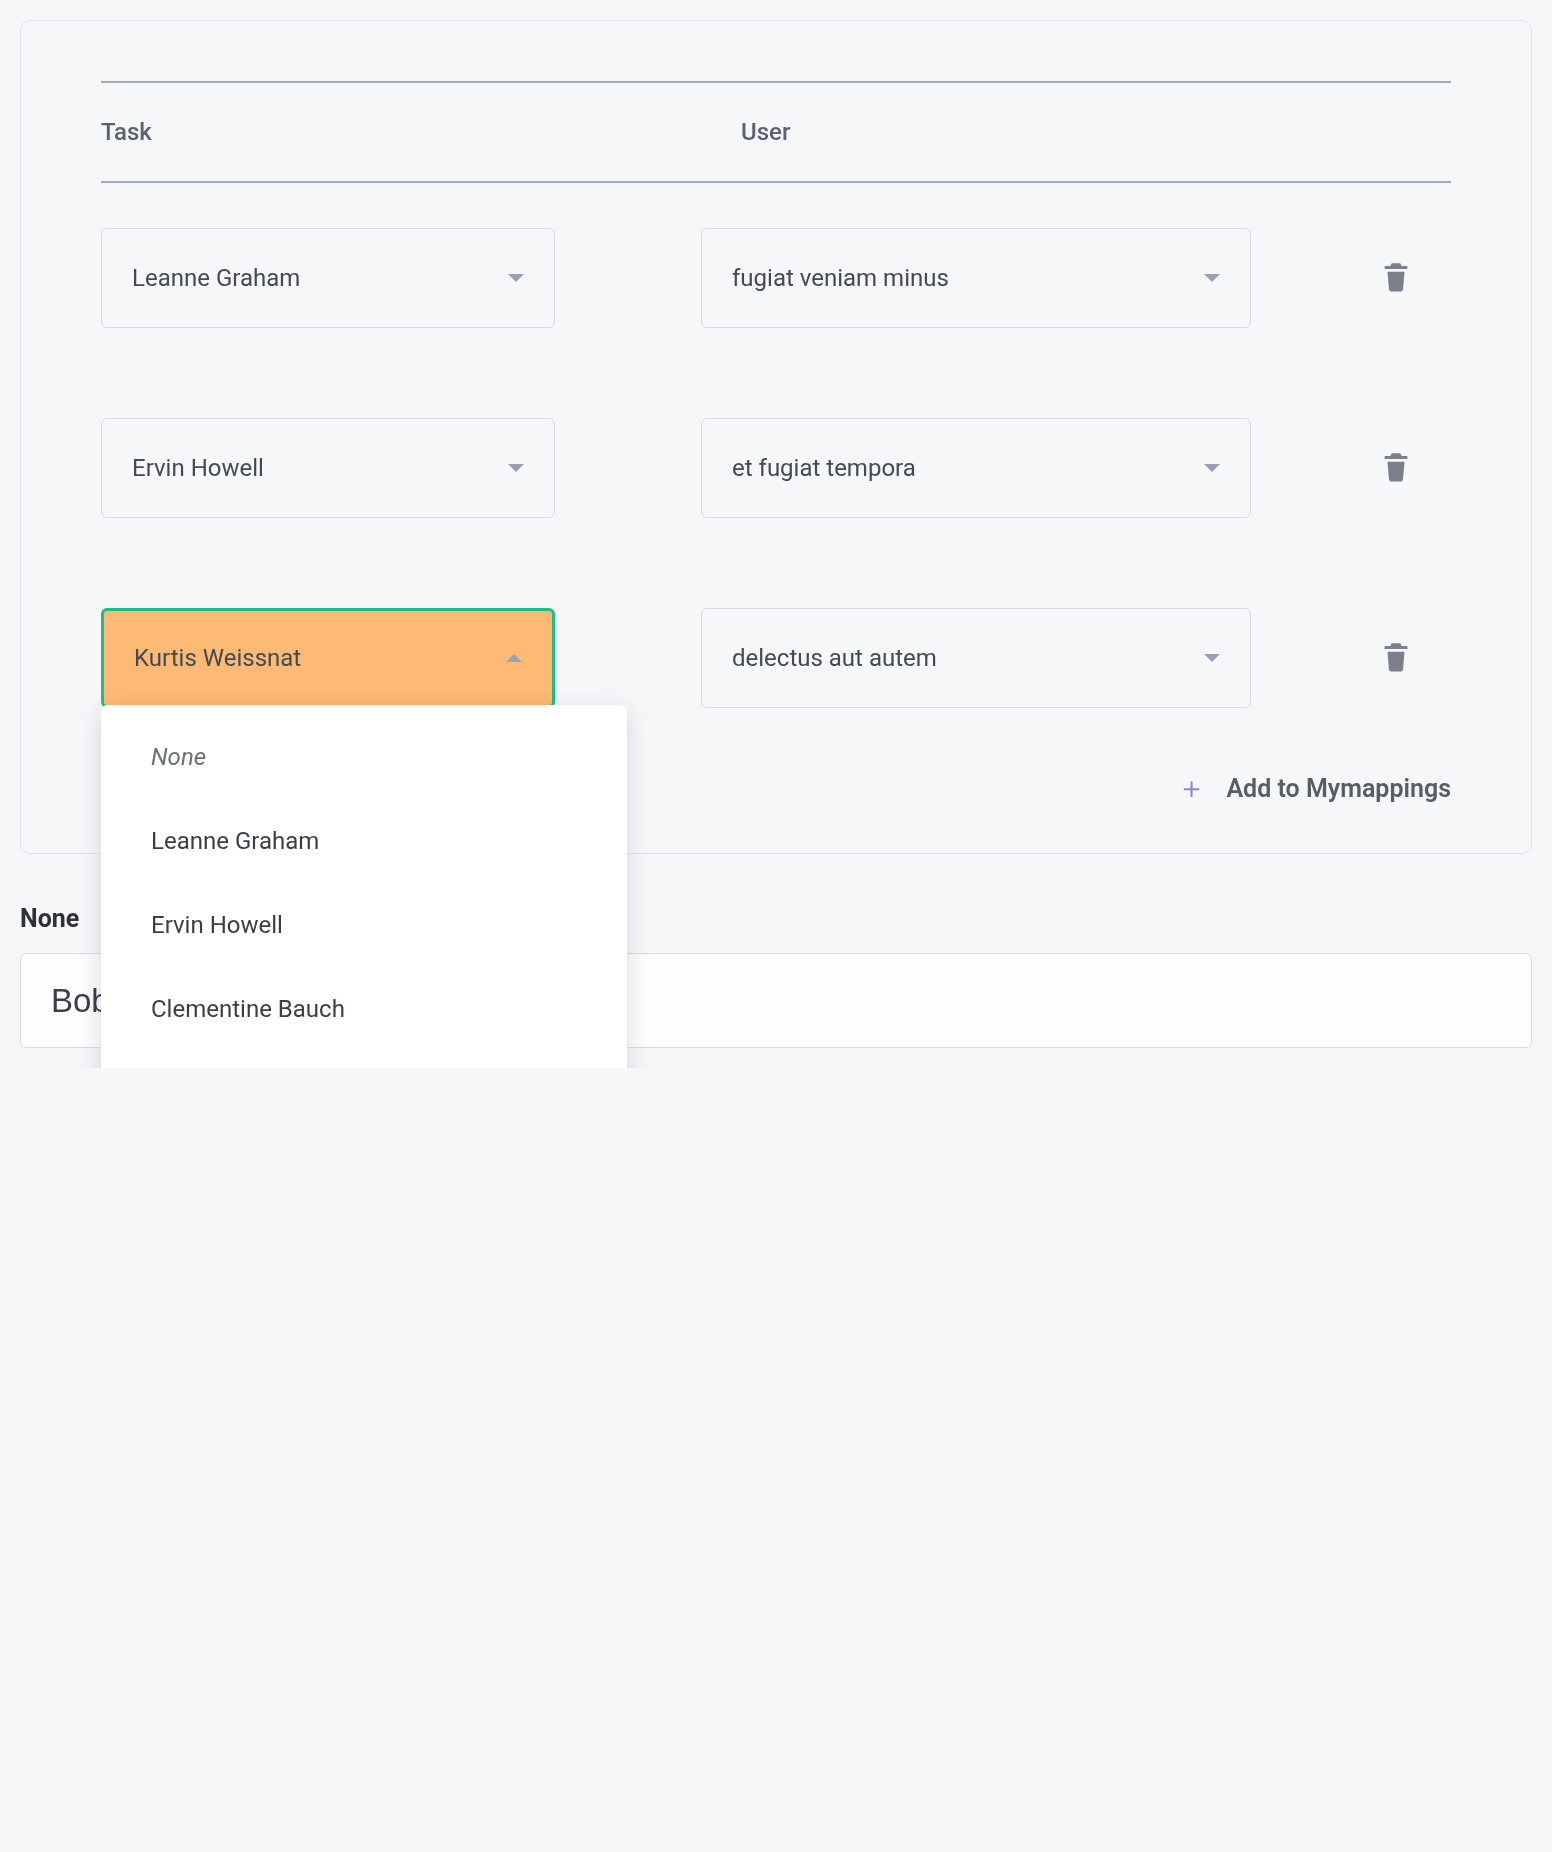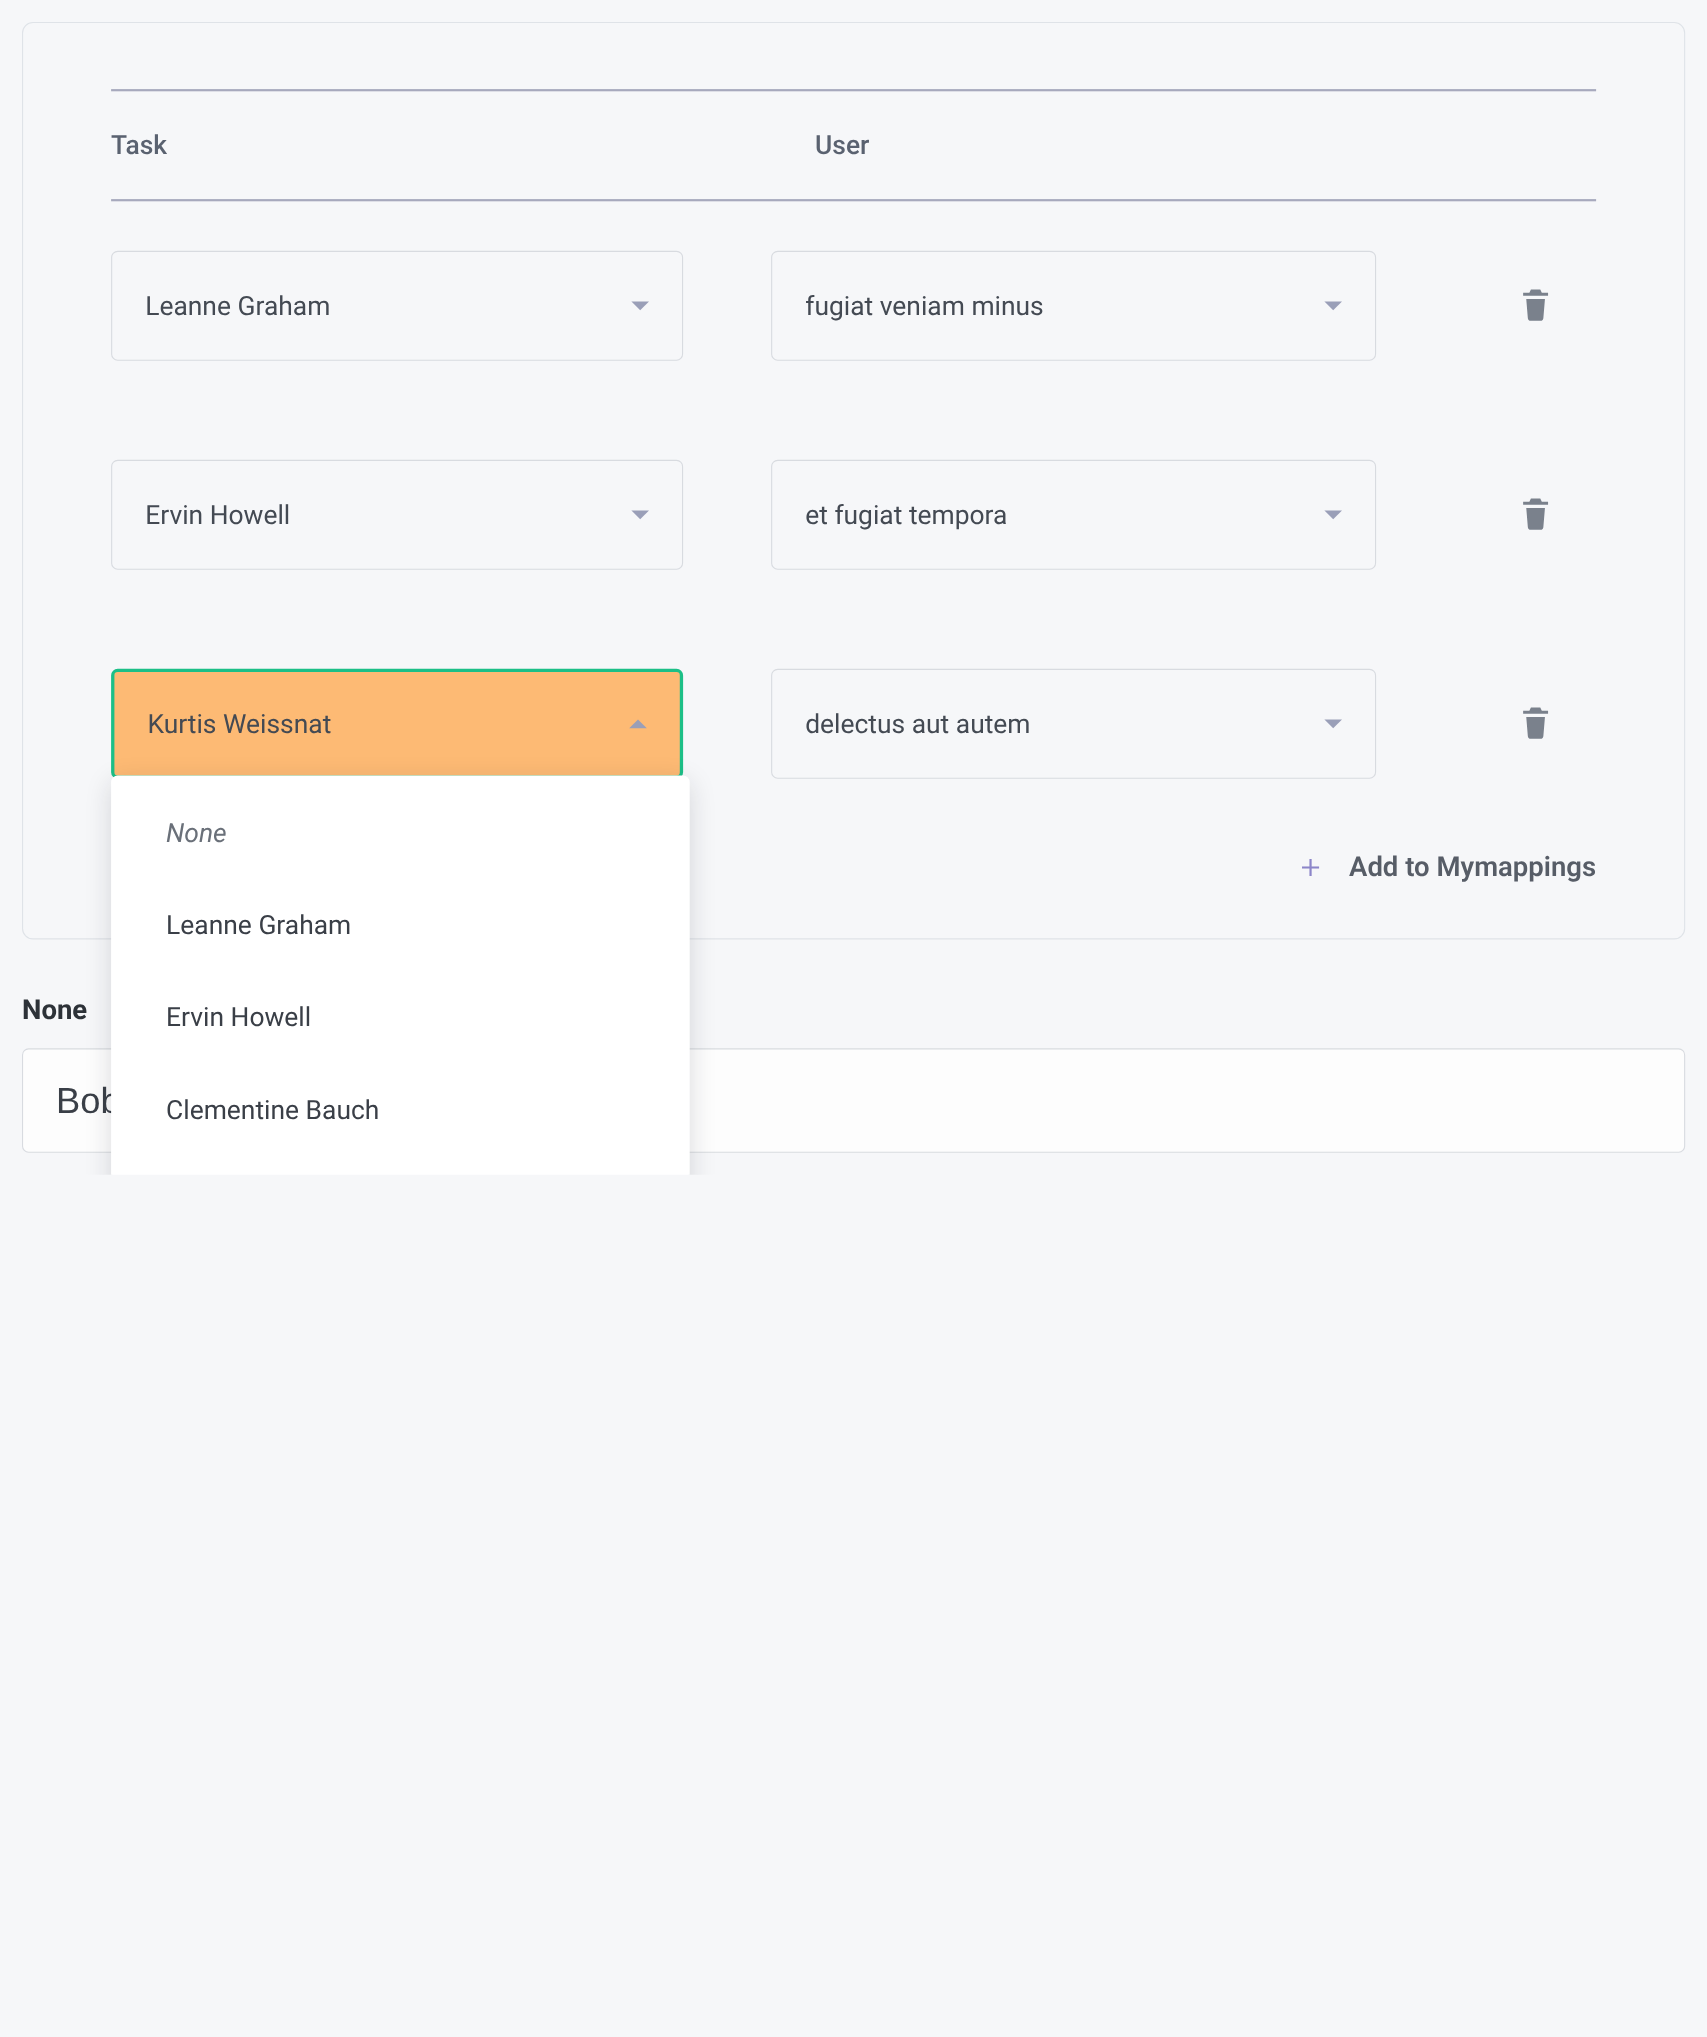--- a/index.html
+++ b/index.html
@@ -53,21 +53,21 @@
     justify-content: space-between;
     height: 100px;
     border: 1px solid #d8dbe0;
     border-radius: 6px;
     background: #f6f7f9;
     padding: 0 30px;
     font-size: 24px;
     color: #444a53;
     cursor: pointer;
   }
-  .col-user .select { width: 520px; }
+  .col-user .select { width: 454px; }
   .col-task .select { width: 550px; }
   .select.open {
     border: 3px solid #1cbf87;
     background: #fdba74;
   }
   .caret {
     width: 0; height: 0;
     border-left: 8px solid transparent;
     border-right: 8px solid transparent;
   }

